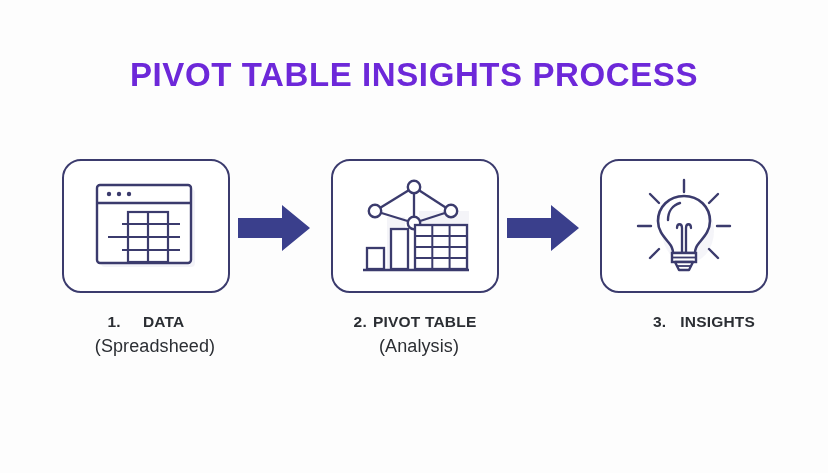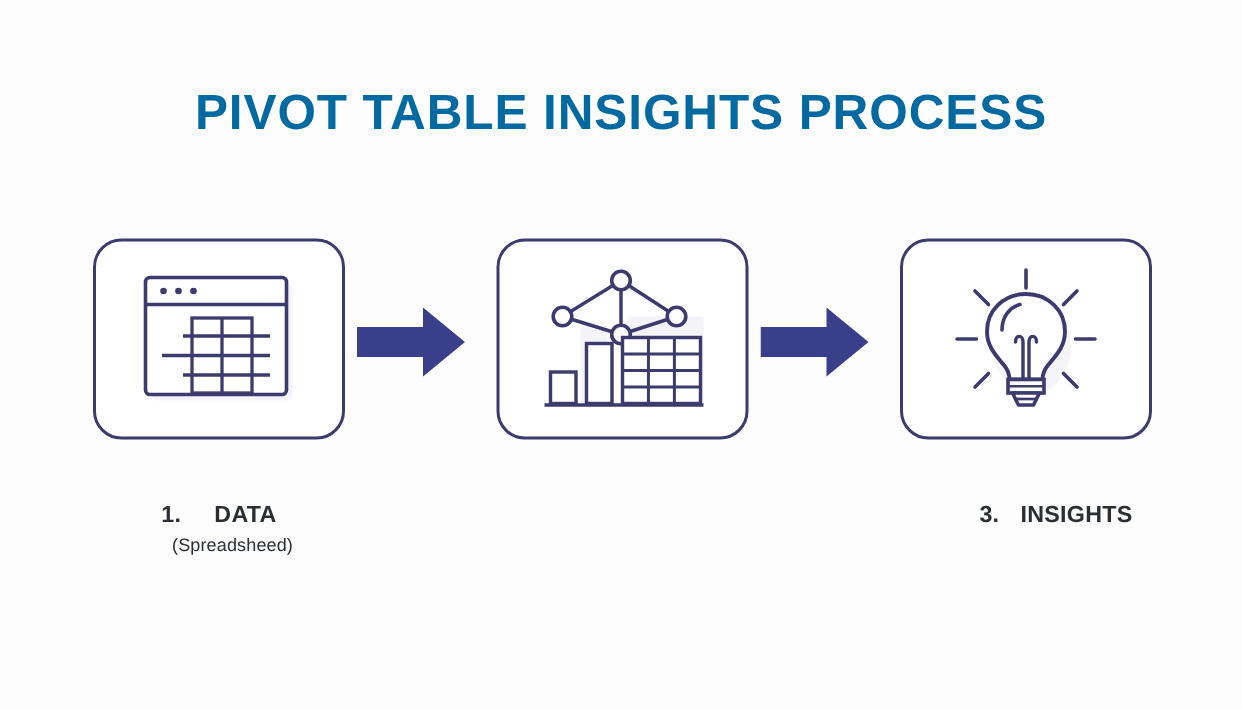--- a/index.html
+++ b/index.html
@@ -24,21 +24,21 @@
   
   .title {
     position: absolute;
     left: 0;
     top: 57px;
     width: 828px;
     text-align: center;
     font-size: 33px;
     font-weight: bold;
     letter-spacing: 0.6px;
-    color: #0369a1;
+    color: #6d28d9;
     line-height: 1.1;
     white-space: nowrap;
   }
 
   
   .step-box {
     position: absolute;
     top: 159px;
     width: 168px;
     height: 134px;
@@ -91,28 +91,27 @@
     white-space: nowrap;
     line-height: 1.35;
   }
   .caption-num {
     display: inline-block;
     font-weight: bold;
   }
   .caption-label {
     display: inline-block;
     font-weight: bold;
-    margin-top: 22px;
   }
   .gap-wide .caption-num { margin-right: 22px; }
   .gap-narrow .caption-num { margin-right: 6px; }
   .gap-mid .caption-num { margin-right: 14px; }
 
   .caption-sub {
-    font-size: 12px;
+    font-size: 18px;
     font-weight: normal;
     letter-spacing: 0.1px;
     line-height: 1.45;
     white-space: nowrap;
   }
   #caption-1 .caption-sub { padding-left: 18px; }
   #caption-2 .caption-sub { padding-left: 8px; }
   #caption-3 .caption-sub { padding-left: 14px; }
 </style>
 </head>
@@ -231,20 +230,26 @@
     </div>
   </div>
 
   <div class="caption" id="caption-1">
     <div class="caption-line1 gap-wide">
       <span class="caption-num">1.</span><span class="caption-label">DATA</span>
     </div>
     <div class="caption-sub">(Spreadsheed)</div>
   </div>
 
+  <div class="caption" id="caption-2">
+    <div class="caption-line1 gap-narrow">
+      <span class="caption-num">2.</span><span class="caption-label">PIVOT TABLE</span>
+    </div>
+    <div class="caption-sub">(Analysis)</div>
+  </div>
 
   <div class="caption" id="caption-3">
     <div class="caption-line1 gap-mid">
       <span class="caption-num">3.</span><span class="caption-label">INSIGHTS</span>
     </div>
   </div>
 
 </div>
 
 </body></html>

